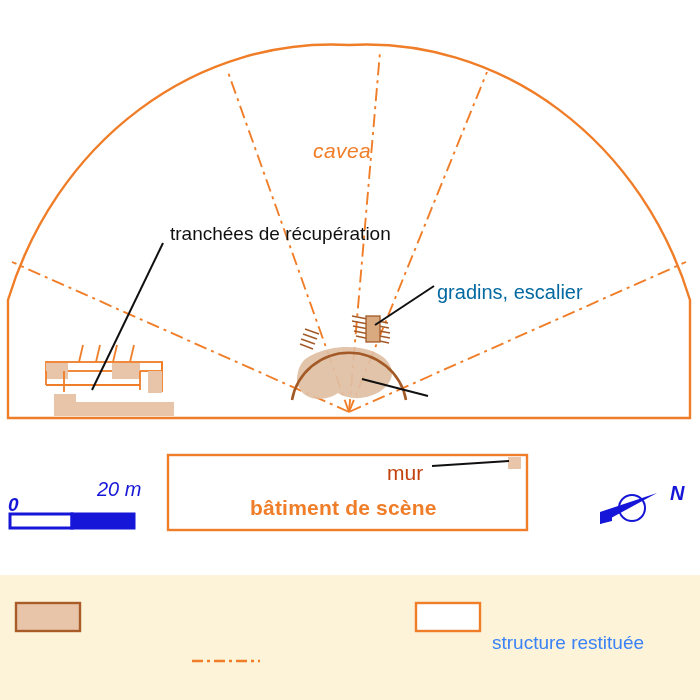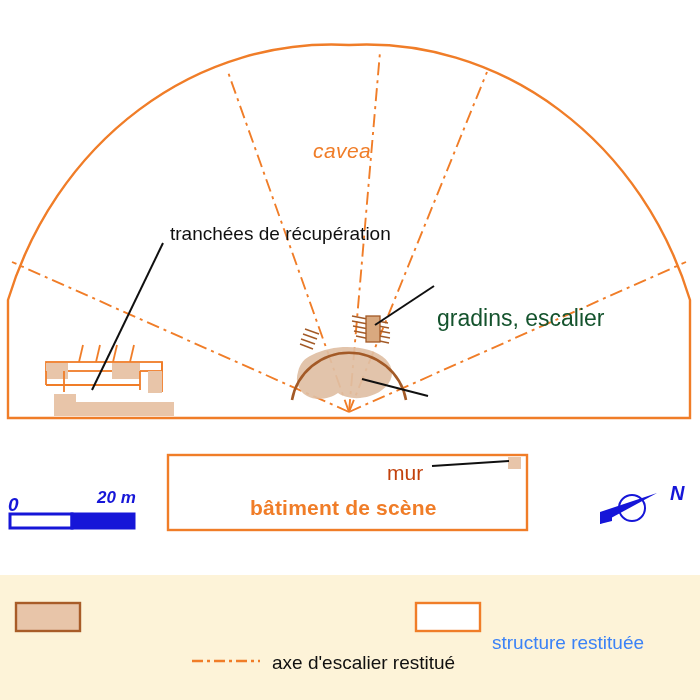--- a/index.html
+++ b/index.html
@@ -15,26 +15,26 @@
 
   .lbl-cavea{
     color:#f07d28;font-style:italic;font-weight:normal;font-size:21px;
     left:313px;top:139px;letter-spacing:0.4px;
   }
   .lbl-batiment{
     color:#f07d28;font-weight:bold;font-size:21px;
     left:250px;top:496px;letter-spacing:0.2px;
   }
   .lbl-tranchees{color:#101010;font-size:19px;left:160px;top:223px;margin-left:10px;}
-  .lbl-gradins{color:#14532d;font-size:23px;left:437px;top:281px;margin-top:24px;}
+  .lbl-gradins{color:#0369a1;font-size:20px;left:437px;top:281px;}
   .lbl-sol{color:#101010;font-size:19px;left:432px;top:386px;}
   .lbl-mur{color:#c2410c;font-size:21px;left:387px;top:461px;}
 
   .lbl-scale0{color:#1616d8;font-style:italic;font-weight:bold;font-size:19px;left:8px;top:494px;}
-  .lbl-scale20{color:#1616d8;font-style:italic;font-weight:bold;font-size:17px;left:97px;top:488px;}
+  .lbl-scale20{color:#1616d8;font-style:italic;font-weight:normal;font-size:20px;left:97px;top:478px;}
   .lbl-north{color:#1616d8;font-style:italic;font-weight:bold;font-size:20px;left:670px;top:482px;}
 
   .lbl-leg-attestee{color:#101010;font-size:19px;left:90px;top:610px;}
   .lbl-leg-restituee{color:#3b82f6;font-size:19px;left:492px;top:632px;}
   .lbl-leg-axe{color:#101010;font-size:19px;left:272px;top:652px;}
 </style>
 </head>
 <body>
 
 <div id="page">
@@ -147,15 +147,14 @@
 
   <div class="lbl lbl-tranchees">tranchées de récupération</div>
   <div class="lbl lbl-gradins">gradins, escalier</div>
   <div class="lbl lbl-mur">mur</div>
 
   <div class="lbl lbl-scale0">0</div>
   <div class="lbl lbl-scale20">20 m</div>
   <div class="lbl lbl-north">N</div>
 
   <div class="lbl lbl-leg-restituee">structure restituée</div>
-  <div class="lbl lbl-leg-axe">axe d'escalier restitué</div>
 
 </div>
 
 </body></html>

